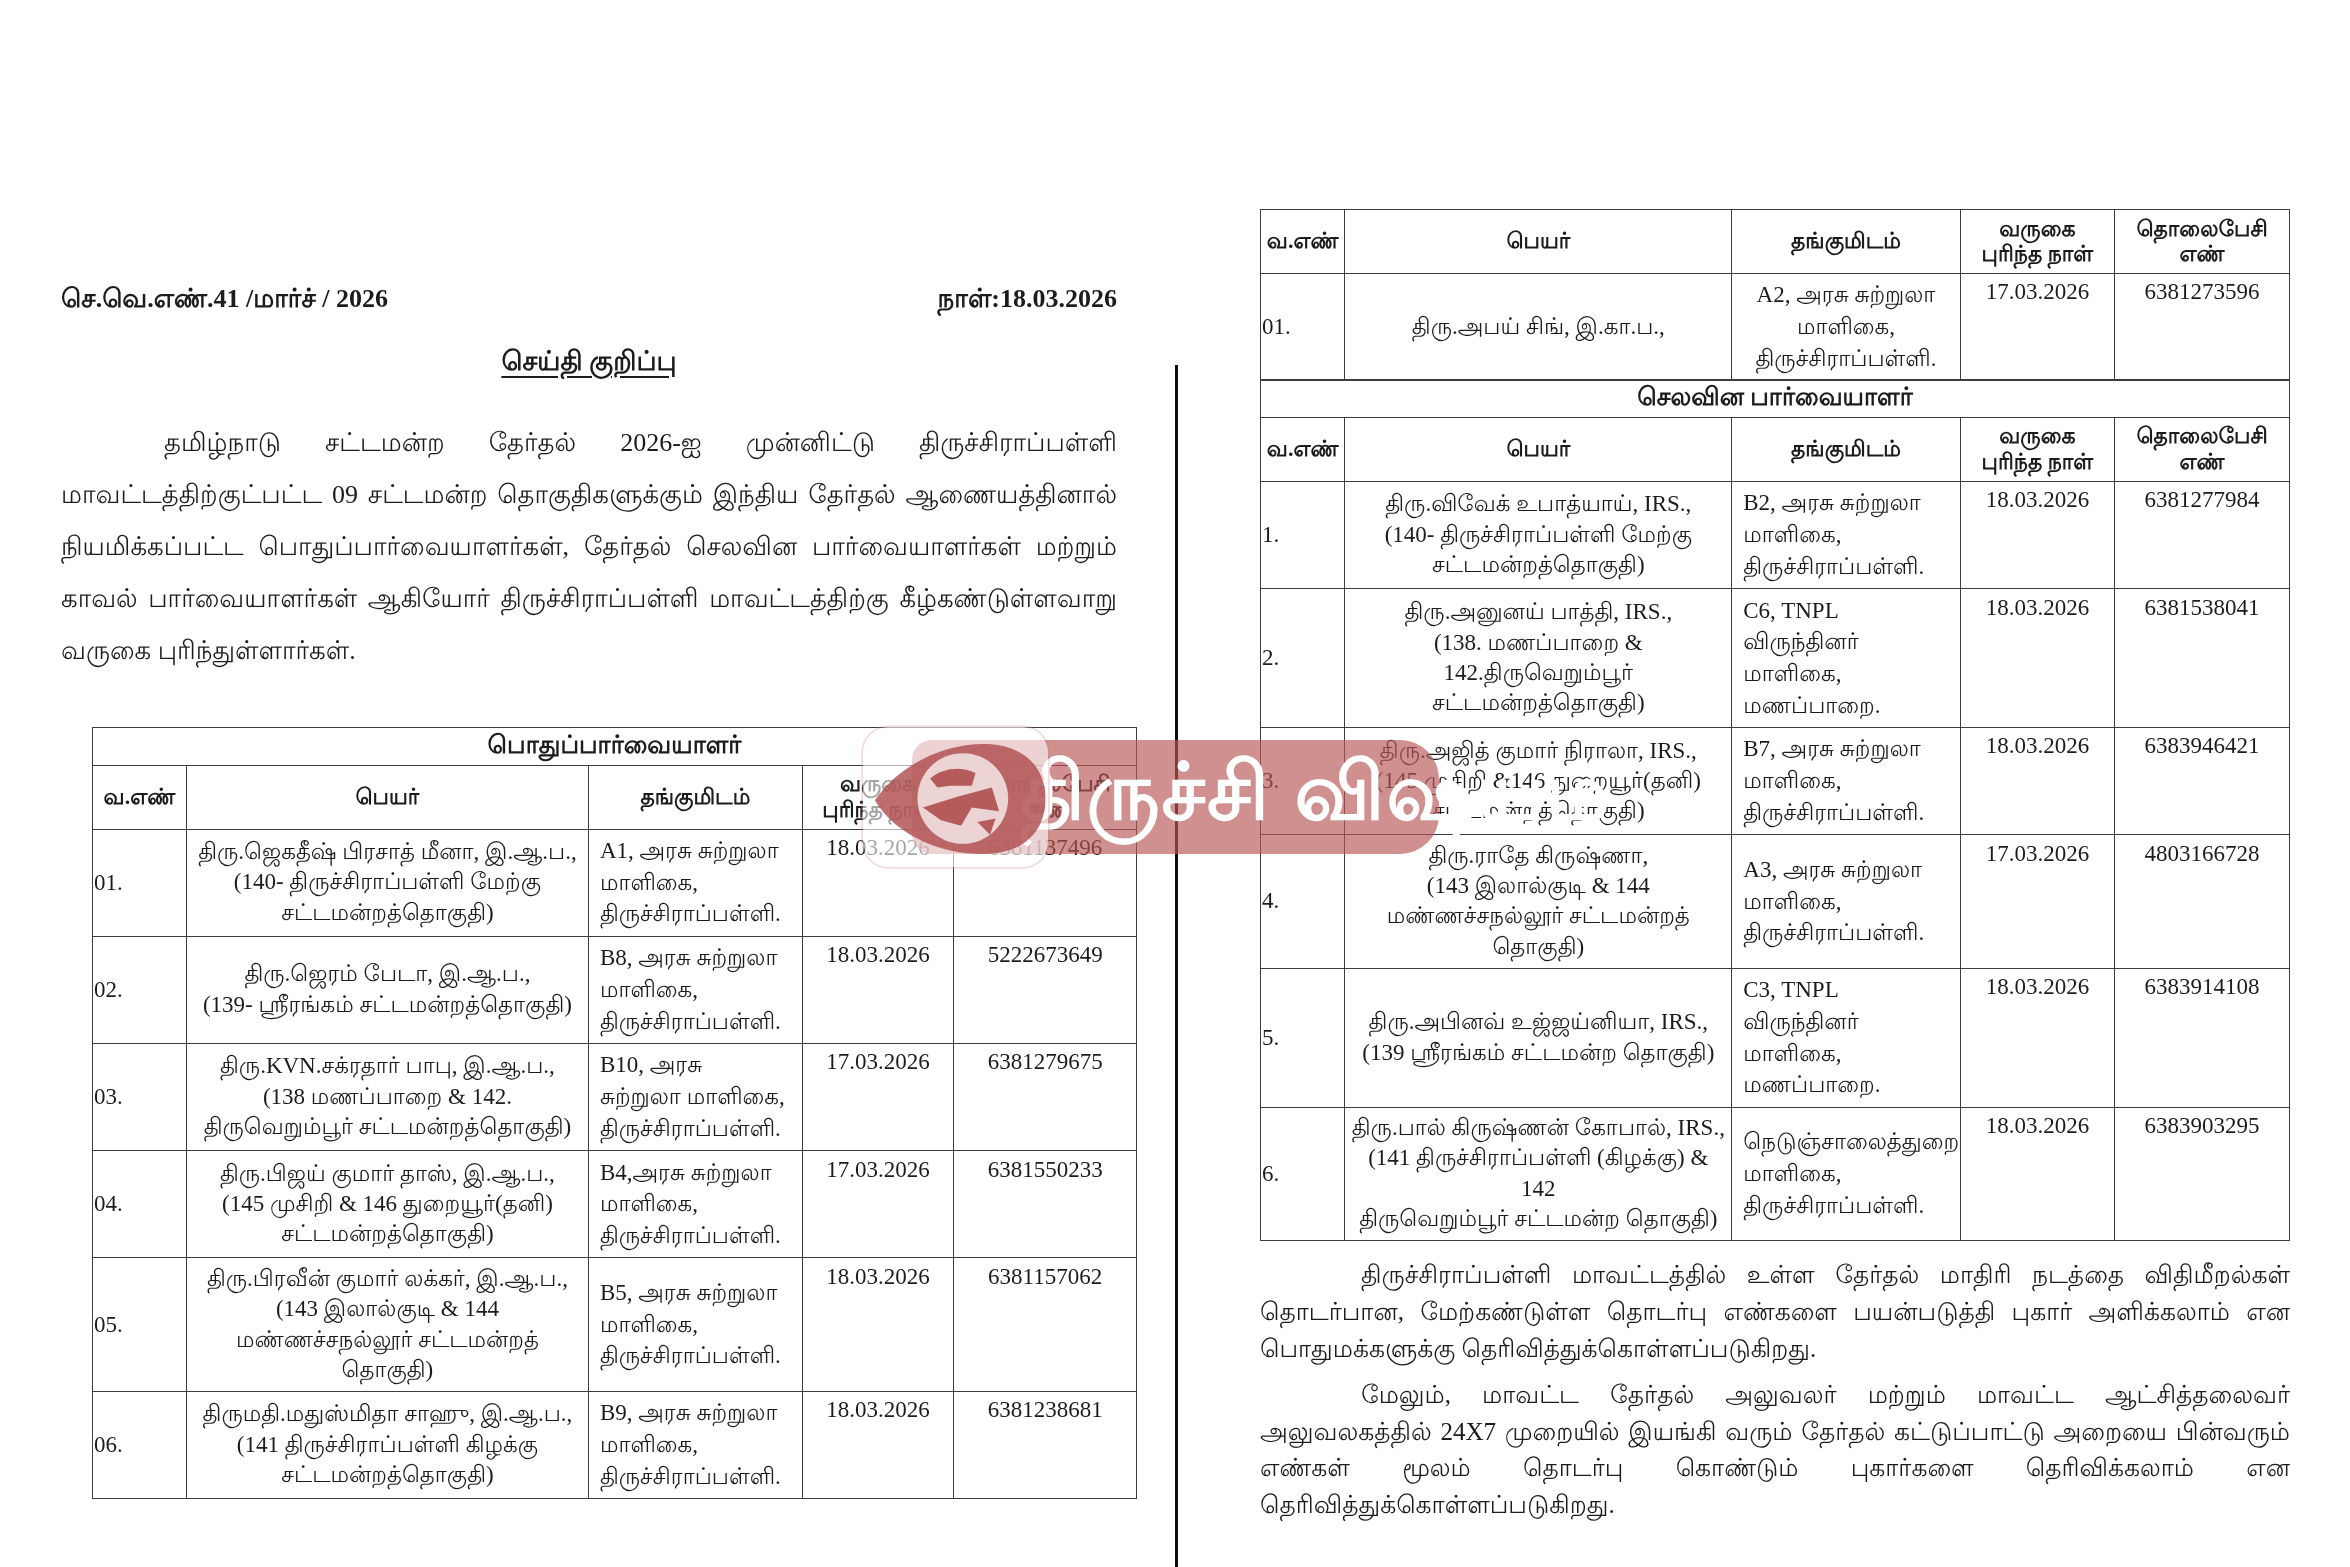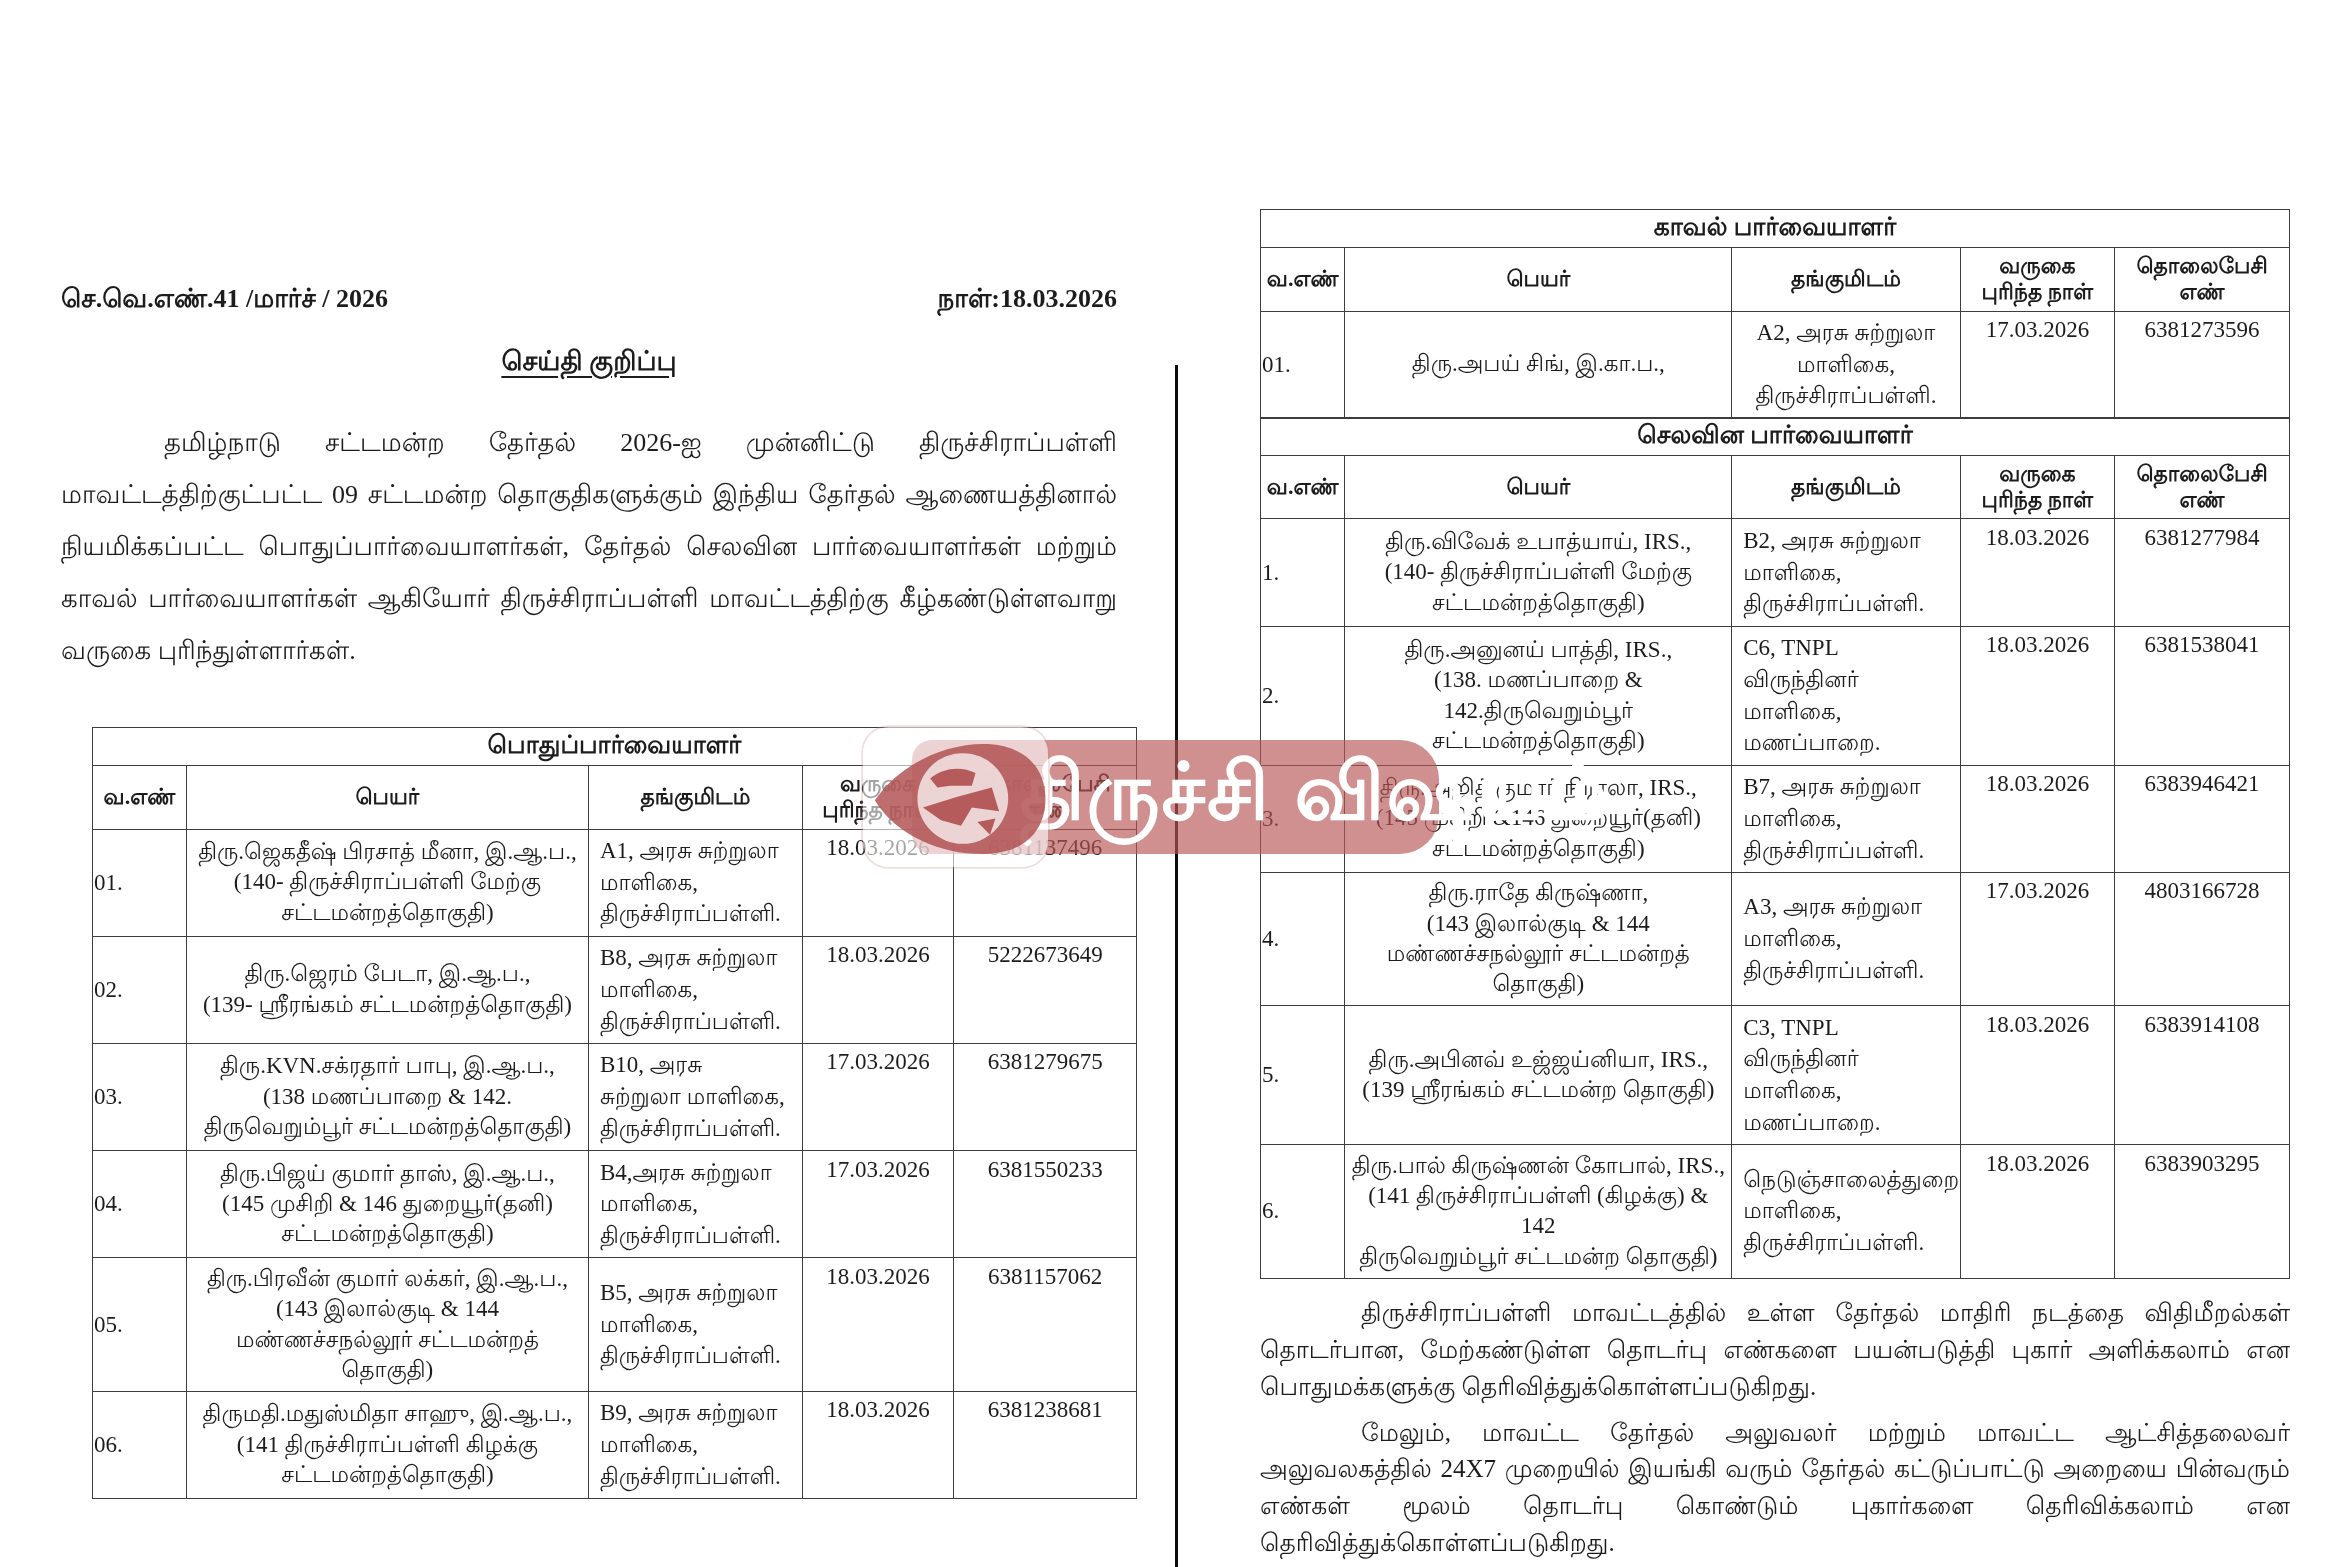--- a/index.html
+++ b/index.html
@@ -171,23 +171,20 @@
     <table class="obs-r">
       <colgroup>
           <col style="width:8.2%">
           <col style="width:37.6%">
           <col style="width:22.2%">
           <col style="width:15%">
           <col style="width:17%">
         </colgroup>
       <tbody>
         <tr>
-          <td class="t-title" colspan="5">காவல்  பார்வையாளர்</td>
-        </tr>
-        <tr>
           <td class="t-head">வ.எண்</td>
           <td class="t-head">பெயர்</td>
           <td class="t-head">தங்குமிடம்</td>
           <td class="t-head">வருகை
 புரிந்த நாள்</td>
           <td class="t-head">தொலைபேசி
 எண்</td>
         </tr>
         <tr>
           <td class="c-no">01.</td>

